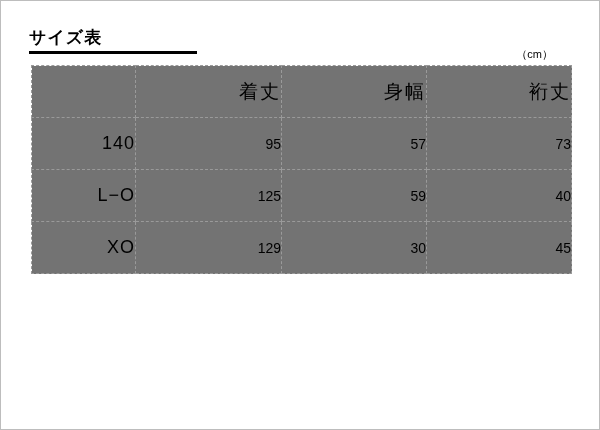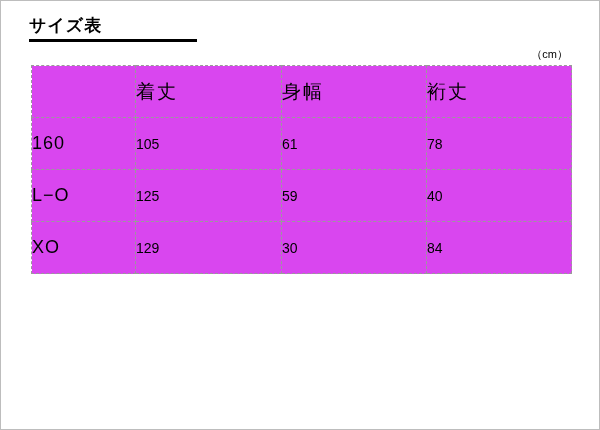--- a/index.html
+++ b/index.html
@@ -27,29 +27,30 @@
     left: 28px;
     top: 14px;
     width: 170px;
   }
   .title {
     font-size: 17px;
     font-weight: bold;
     letter-spacing: 1px;
     line-height: 22px;
     color: #000;
+    margin-top: 12px;
   }
   .title-rule {
     margin-top: 2px;
     border-bottom: 3px solid #000;
     width: 168px;
   }
   .unit {
     position: absolute;
-    right: 31px;
+    right: 46px;
     top: 46px;
     font-size: 11px;
     color: #000;
   }
   .table-wrap {
     position: absolute;
     left: 30px;
     top: 64px;
     width: 540px;
   }
@@ -59,24 +60,24 @@
     table-layout: fixed;
   }
   table.size-table col.c0 { width: 104px; }
   table.size-table col.c1 { width: 146px; }
   table.size-table col.c2 { width: 145px; }
   table.size-table col.c3 { width: 145px; }
 
   table.size-table th,
   table.size-table td {
     border: 1px dashed #9a9a9a;
-    text-align: left;
+    text-align: right;
     vertical-align: middle;
     padding: 0;
-    background: #d946ef;
+    background: #737373;
   }
   table.size-table thead th {
     height: 51px;
     font-size: 19px;
     font-weight: normal;
     letter-spacing: 2px;
   }
   table.size-table thead th.corner {
     border-top: 1px dashed #9a9a9a;
     border-left: 1px dashed #9a9a9a;
@@ -125,35 +126,35 @@
       <thead>
         <tr>
           <th class="corner"></th>
           <th>着丈</th>
           <th>身幅</th>
           <th>裄丈</th>
         </tr>
       </thead>
       <tbody>
         <tr>
-          <td class="row-head">160</td>
-          <td class="val">105</td>
-          <td class="val">61</td>
-          <td class="val">78</td>
+          <td class="row-head">140</td>
+          <td class="val">95</td>
+          <td class="val">57</td>
+          <td class="val">73</td>
         </tr>
         <tr>
           <td class="row-head">L−O</td>
           <td class="val">125</td>
           <td class="val">59</td>
           <td class="val">40</td>
         </tr>
         <tr>
           <td class="row-head">XO</td>
           <td class="val">129</td>
           <td class="val">30</td>
-          <td class="val">84</td>
+          <td class="val">45</td>
         </tr>
       </tbody>
     </table>
   </div>
 
 
 </div>
 
 </body></html>

